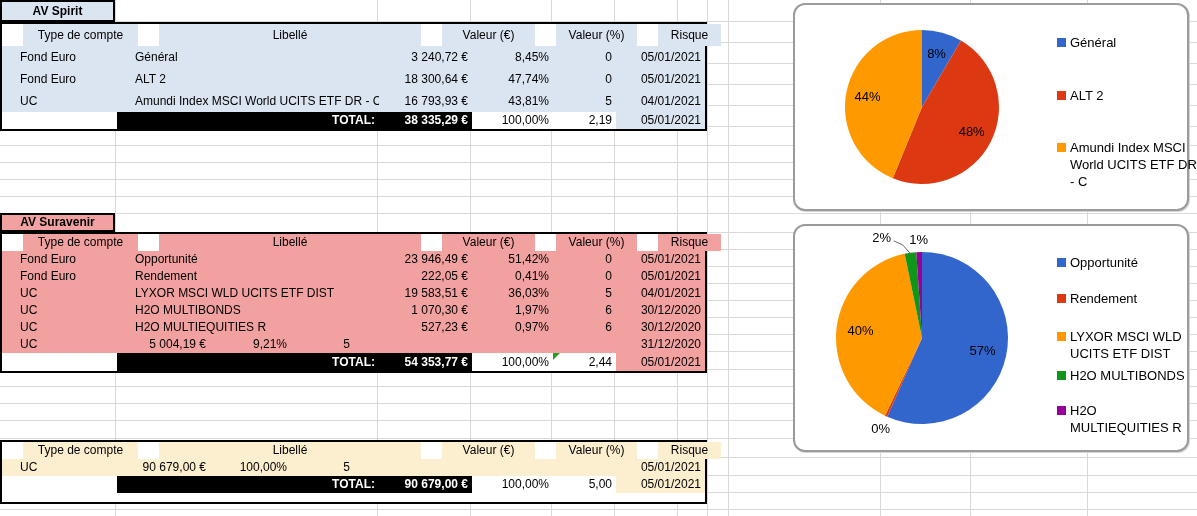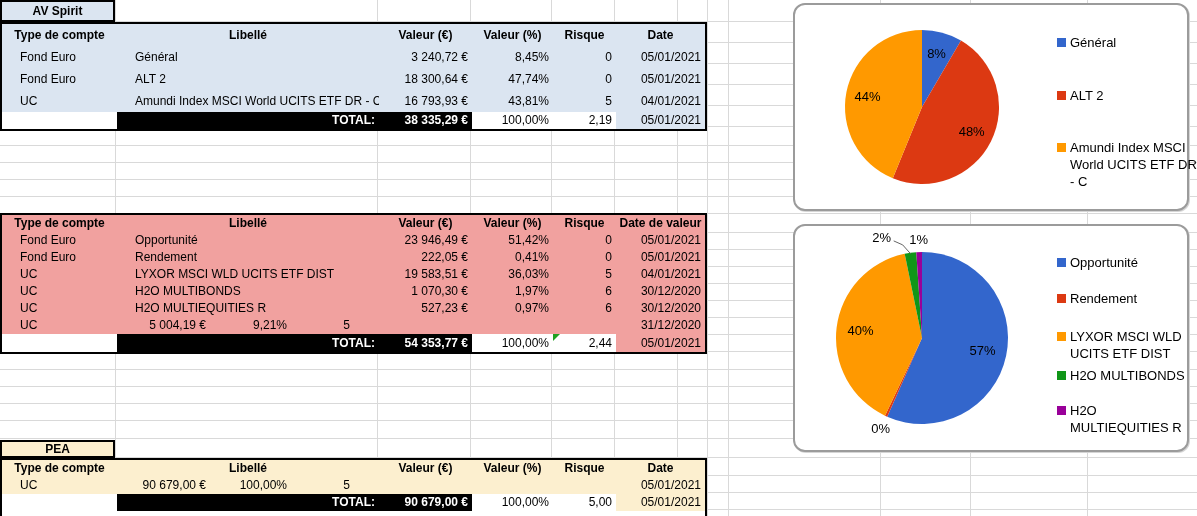--- a/index.html
+++ b/index.html
@@ -7,21 +7,21 @@
        font-family:"Liberation Sans",sans-serif;}
   
   .gv{position:absolute;top:0;height:516px;width:1px;background:#D9D9D9;z-index:0;}
   .gh{position:absolute;left:0;width:1197px;height:1px;background:#D9D9D9;z-index:0;}
   
   .sheet-table{position:absolute;left:0;width:707px;z-index:2;font-size:12px;color:#000;}
   .trow{display:flex;}
   .tcell{box-sizing:border-box;overflow:hidden;white-space:nowrap;flex:0 0 auto;background:transparent;}
   .num{text-align:right;padding-right:4px;}
   .txt{text-align:left;padding-left:18px;}
-  .hdr{font-weight:bold;text-align:center;padding:0;}
+  .hdr{font-weight:normal;text-align:center;padding:0;margin-left:21px;}
   .title-row{position:relative;}
   .title-cell{position:absolute;left:0;top:0;width:115px;box-sizing:border-box;
               border:2px solid #000;font-weight:bold;text-align:center;}
   .tbody{border:2px solid #000;background:#fff;}
   .total-black{background:#000;color:#fff;font-weight:bold;}
   .flag{position:absolute;left:0;top:0;width:0;height:0;
         border-top:7px solid #21A121;border-right:7px solid transparent;}
   
   .chart-card{position:absolute;left:793px;width:396px;box-sizing:border-box;background:#fff;
               border:2px solid #9B9B9B;border-radius:12px;box-shadow:1px 1px 0 #d5d5d5;z-index:2;}
@@ -117,20 +117,23 @@
           <div class="tcell " style="width: 115px; height: 17px; line-height: 17px;"></div>
           <div class="tcell num total-black" style="width: 262px; height: 17px; line-height: 17px;">TOTAL:</div>
           <div class="tcell num total-black" style="width: 93px; height: 17px; line-height: 17px;">38 335,29 €</div>
           <div class="tcell num" style="width: 81px; height: 17px; line-height: 17px;">100,00%</div>
           <div class="tcell num" style="width: 63px; height: 17px; line-height: 17px; position: relative;">2,19</div>
           <div class="tcell num" style="width: 93px; flex: 1 1 0%; height: 17px; line-height: 17px; background: rgb(219, 229, 241);">05/01/2021</div>
         </div>
       </div>
     </div>
     <div class="sheet-table" style="top: 213px;">
+      <div class="title-row" style="height: 19px;">
+        <div class="title-cell" style="height: 19px; line-height: 15px; background: rgb(241, 161, 159);">AV Suravenir</div>
+      </div>
       <div class="tbody">
         <div class="trow">
           <div class="tcell hdr" style="width: 115px; height: 17px; line-height: 17px; background: rgb(241, 161, 159);">Type de compte</div>
           <div class="tcell hdr" style="width: 262px; height: 17px; line-height: 17px; background: rgb(241, 161, 159);">Libellé</div>
           <div class="tcell hdr" style="width: 93px; height: 17px; line-height: 17px; background: rgb(241, 161, 159);">Valeur (€)</div>
           <div class="tcell hdr" style="width: 81px; height: 17px; line-height: 17px; background: rgb(241, 161, 159);">Valeur (%)</div>
           <div class="tcell hdr" style="width: 63px; height: 17px; line-height: 17px; background: rgb(241, 161, 159);">Risque</div>
           <div class="tcell hdr" style="width: 93px; flex: 1 1 0%; height: 17px; line-height: 17px; background: rgb(241, 161, 159);">Date de valeur</div>
         </div>
         <div class="trow">
@@ -184,23 +187,20 @@
           <div class="tcell " style="width: 115px; height: 18px; line-height: 18px;"></div>
           <div class="tcell num total-black" style="width: 262px; height: 18px; line-height: 18px;">TOTAL:</div>
           <div class="tcell num total-black" style="width: 93px; height: 18px; line-height: 18px;">54 353,77 €</div>
           <div class="tcell num" style="width: 81px; height: 18px; line-height: 18px;">100,00%</div>
           <div class="tcell num" style="width: 63px; height: 18px; line-height: 18px; position: relative;">2,44<div class="flag"></div></div>
           <div class="tcell num" style="width: 93px; flex: 1 1 0%; height: 18px; line-height: 18px; background: rgb(241, 161, 159);">05/01/2021</div>
         </div>
       </div>
     </div>
     <div class="sheet-table" style="top: 440px;">
-      <div class="title-row" style="height: 18px;">
-        <div class="title-cell" style="height: 18px; line-height: 14px; background: rgb(252, 239, 207);">PEA</div>
-      </div>
       <div class="tbody">
         <div class="trow">
           <div class="tcell hdr" style="width: 115px; height: 17px; line-height: 17px; background: rgb(252, 239, 207);">Type de compte</div>
           <div class="tcell hdr" style="width: 262px; height: 17px; line-height: 17px; background: rgb(252, 239, 207);">Libellé</div>
           <div class="tcell hdr" style="width: 93px; height: 17px; line-height: 17px; background: rgb(252, 239, 207);">Valeur (€)</div>
           <div class="tcell hdr" style="width: 81px; height: 17px; line-height: 17px; background: rgb(252, 239, 207);">Valeur (%)</div>
           <div class="tcell hdr" style="width: 63px; height: 17px; line-height: 17px; background: rgb(252, 239, 207);">Risque</div>
           <div class="tcell hdr" style="width: 93px; flex: 1 1 0%; height: 17px; line-height: 17px; background: rgb(252, 239, 207);">Date</div>
         </div>
         <div class="trow">

